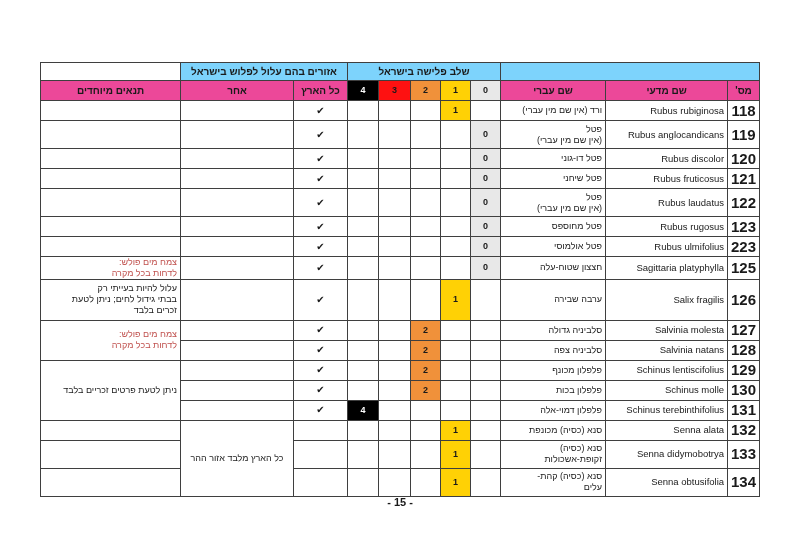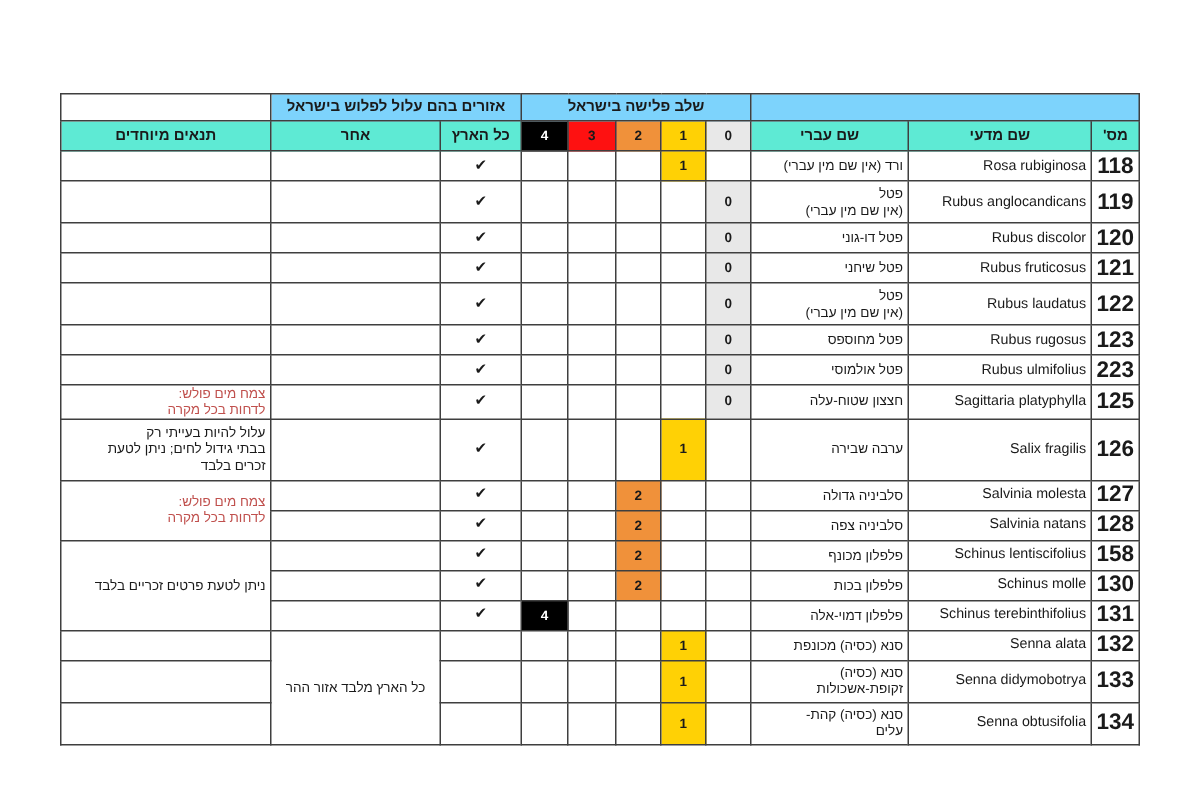--- a/index.html
+++ b/index.html
@@ -6,21 +6,21 @@
   .page{position:relative;width:800px;height:533px;background:#ffffff;overflow:hidden;
         font-family:"Liberation Sans","DejaVu Sans",sans-serif;color:#1a1a1a;}
   table.main{position:absolute;top:62px;left:40px;width:719px;border-collapse:collapse;
         table-layout:fixed;direction:rtl;}
   td,th{border:1px solid #3f3f3f;padding:0 3px;font-size:9px;line-height:1.2;
         vertical-align:middle;font-weight:normal;}
   
   tr.hg{height:18px;}
   tr.hs{height:20px;}
   th.grn{background:#7dd3fc;font-weight:bold;font-size:10px;text-align:center;}
-  th.lgrn{background:#5eead4;font-weight:bold;font-size:10px;text-align:center;}
+  th.lgrn{background:#ec4899;font-weight:bold;font-size:10px;text-align:center;}
   th.white{background:#ffffff;}
   th.st0{background:#E8E8E8;font-weight:bold;text-align:center;}
   th.st1{background:#FFD105;font-weight:bold;text-align:center;}
   th.st2{background:#F0913A;font-weight:bold;text-align:center;}
   th.st3{background:#FE1111;font-weight:bold;text-align:center;}
   th.st4{background:#000000;color:#ffffff;font-weight:bold;text-align:center;}
   
   tr{height:20px;}
   tr.h28{height:28px;}
   tr.h21{height:21px;}
@@ -76,21 +76,21 @@
       <th class="st3">3</th>
       <th class="st4">4</th>
       <th class="lgrn">כל הארץ</th>
       <th class="lgrn">אחר</th>
       <th class="lgrn">תנאים מיוחדים</th>
     </tr>
   </thead>
   <tbody>
     <tr>
       <td class="num">118</td>
-      <td class="sci">Rosa rubiginosa</td>
+      <td class="sci">Rubus rubiginosa</td>
       <td class="heb">ורד (אין שם מין עברי)</td>
       <td class="st"></td>
       <td class="st s1">1</td>
       <td class="st"></td>
       <td class="st"></td>
       <td class="st"></td>
       <td class="chk"><span>✔</span></td>
       <td class="oth"></td>
       <td class="cond"></td>
     </tr>
@@ -223,21 +223,21 @@
       <td class="heb">סלביניה צפה</td>
       <td class="st"></td>
       <td class="st"></td>
       <td class="st s2">2</td>
       <td class="st"></td>
       <td class="st"></td>
       <td class="chk"><span>✔</span></td>
       <td class="oth"></td>
     </tr>
     <tr>
-      <td class="num">158</td>
+      <td class="num">129</td>
       <td class="sci">Schinus lentiscifolius</td>
       <td class="heb">פלפלון מכונף</td>
       <td class="st"></td>
       <td class="st"></td>
       <td class="st s2">2</td>
       <td class="st"></td>
       <td class="st"></td>
       <td class="chk"><span>✔</span></td>
       <td class="oth"></td>
       <td class="cond" rowspan="3">ניתן לטעת פרטים זכריים בלבד</td>
@@ -301,14 +301,15 @@
       <td class="st s1">1</td>
       <td class="st"></td>
       <td class="st"></td>
       <td class="st"></td>
       <td class="chk"></td>
       <td class="cond"></td>
     </tr>
   </tbody>
 </table>
 
+<div class="footer">- 15 -</div>
 
 </div>
 
 </body></html>

